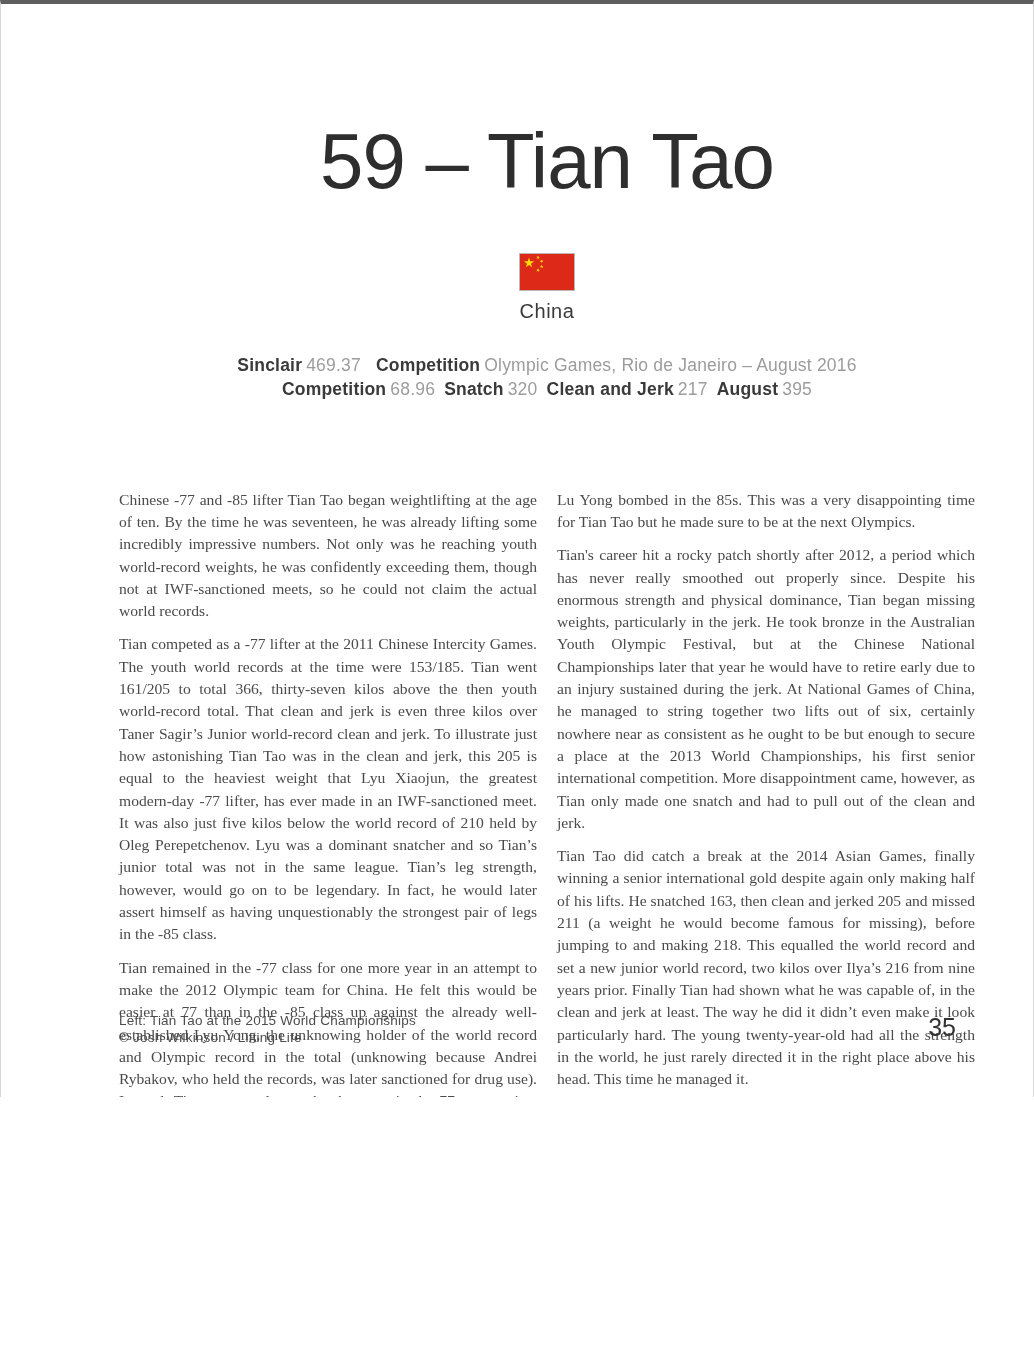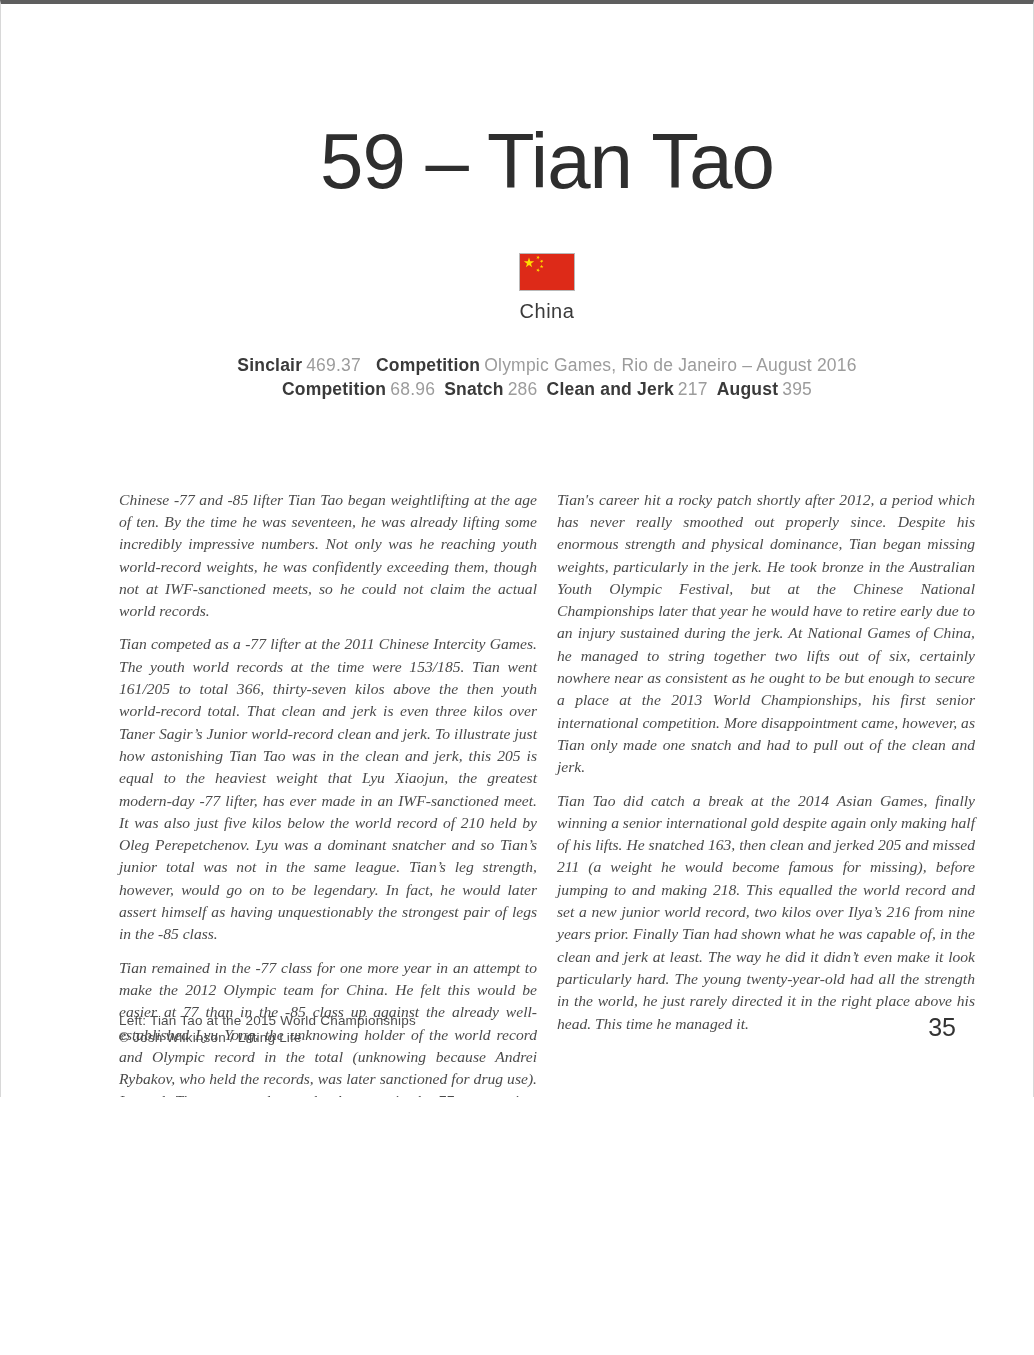--- a/index.html
+++ b/index.html
@@ -71,21 +71,21 @@
     display: flex;
     gap: 20px;
     margin-top: 88px;
     font-family: "Liberation Serif", serif;
     font-size: 15.6px;
     line-height: 22.3px;
     color: #4a4a4a;
     text-align: justify;
   }
   .article .col { flex: 1 1 0; }
-  .article p { margin-bottom: 11px; font-style: italic; }
+  .article p { margin-bottom: 11px; }
   .footer-caption {
     position: absolute;
     left: 118px;
     bottom: 51px;
     font-size: 13.5px;
     line-height: 17px;
     color: #4c4c4c;
     letter-spacing: 0.2px;
   }
   .page-number {
@@ -119,33 +119,34 @@
 
     <div class="country">China</div>
 
     <div class="stats">
       <div>
         <span class="label">Sinclair</span><span class="sp"></span><span class="value">469.37</span><span class="gap"></span>
         <span class="label">Competition</span><span class="sp"></span><span class="value">Olympic Games, Rio de Janeiro – August 2016</span>
       </div>
       <div>
         <span class="label">Competition</span><span class="sp"></span><span class="value">68.96</span><span class="sp"></span>
-        <span class="label">Snatch</span><span class="sp"></span><span class="value">286</span><span class="sp"></span>
+        <span class="label">Snatch</span><span class="sp"></span><span class="value">320</span><span class="sp"></span>
         <span class="label">Clean and Jerk</span><span class="sp"></span><span class="value">217</span><span class="sp"></span>
         <span class="label">August</span><span class="sp"></span><span class="value">395</span>
       </div>
     </div>
 
     <div class="article">
       <div class="col">
         <p>Chinese -77 and -85 lifter Tian Tao began weightlifting at the age of ten. By the time he was seventeen, he was already lifting some incredibly impressive numbers. Not only was he reaching youth world-record weights, he was confidently exceeding them, though not at IWF-sanctioned meets, so he could not claim the actual world records.</p>
         <p>Tian competed as a -77 lifter at the 2011 Chinese Intercity Games. The youth world records at the time were 153/185. Tian went 161/205 to total 366, thirty-seven kilos above the then youth world-record total. That clean and jerk is even three kilos over Taner Sagir’s Junior world-record clean and jerk. To illustrate just how astonishing Tian Tao was in the clean and jerk, this 205 is equal to the heaviest weight that Lyu Xiaojun, the greatest modern-day -77 lifter, has ever made in an IWF-sanctioned meet. It was also just five kilos below the world record of 210 held by Oleg Perepetchenov. Lyu was a dominant snatcher and so Tian’s junior total was not in the same league. Tian’s leg strength, however, would go on to be legendary. In fact, he would later assert himself as having unquestionably the strongest pair of legs in the -85 class.</p>
         <p>Tian remained in the -77 class for one more year in an attempt to make the 2012 Olympic team for China. He felt this would be easier at 77 than in the -85 class up against the already well-established Lyu Yong, the unknowing holder of the world record and Olympic record in the total (unknowing because Andrei Rybakov, who held the records, was later sanctioned for drug use). Instead, Tian attempted to make the team in the 77s, up against Lyu Xiaojun and Lu Haojie. Despite totalling 365 he wasn’t selected for the team and so watched as Lyu Xiaojun furthered his world records and Lu Haojie took the silver with a total lower than Tian’s 365 from the Olympic qualifier. And</p>
       </div>
       <div class="col">
+        <p>Lu Yong bombed in the 85s. This was a very disappointing time for Tian Tao but he made sure to be at the next Olympics.</p>
         <p>Tian's career hit a rocky patch shortly after 2012, a period which has never really smoothed out properly since. Despite his enormous strength and physical dominance, Tian began missing weights, particularly in the jerk. He took bronze in the Australian Youth Olympic Festival, but at the Chinese National Championships later that year he would have to retire early due to an injury sustained during the jerk. At National Games of China, he managed to string together two lifts out of six, certainly nowhere near as consistent as he ought to be but enough to secure a place at the 2013 World Championships, his first senior international competition. More disappointment came, however, as Tian only made one snatch and had to pull out of the clean and jerk.</p>
         <p>Tian Tao did catch a break at the 2014 Asian Games, finally winning a senior international gold despite again only making half of his lifts. He snatched 163, then clean and jerked 205 and missed 211 (a weight he would become famous for missing), before jumping to and making 218. This equalled the world record and set a new junior world record, two kilos over Ilya’s 216 from nine years prior. Finally Tian had shown what he was capable of, in the clean and jerk at least. The way he did it didn’t even make it look particularly hard. The young twenty-year-old had all the strength in the world, he just rarely directed it in the right place above his head. This time he managed it.</p>
       </div>
     </div>
 
   </div>
 
   <div class="footer-caption">
     <div>Left: Tian Tao at the 2015 World Championships</div>
     <div>© Josh Wilkinson / Lifting Life</div>

